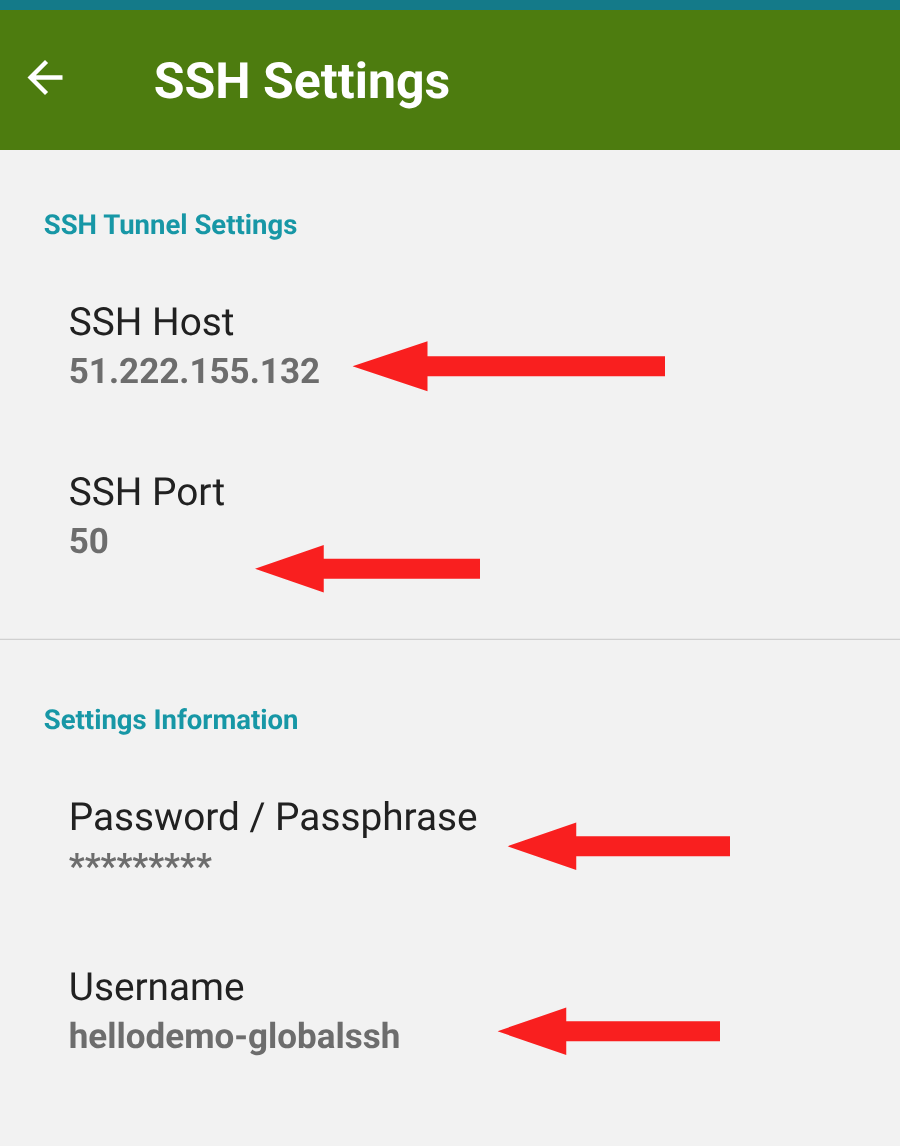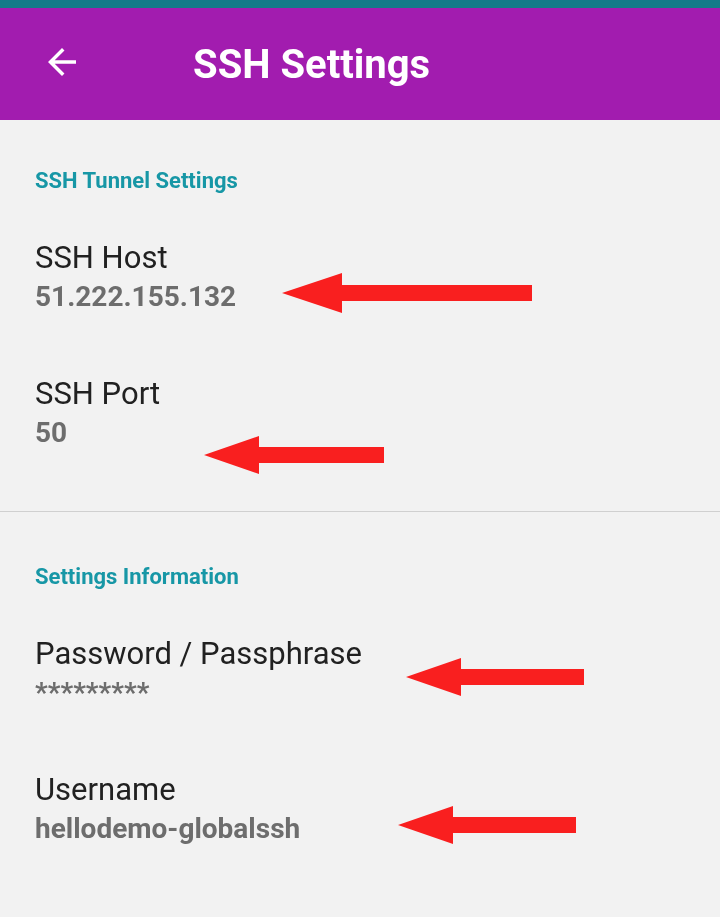--- a/index.html
+++ b/index.html
@@ -12,26 +12,25 @@
       background: #f2f2f2;
       width: 720px;
       height: 917px;
       overflow: hidden;
     }
     .status-bar {
       height: 8px;
       background: #147a89;
     }
     .header {
-      background: #a21caf;
+      background: #4d7c0f;
       height: 112px;
       display: flex;
       align-items: center;
-      padding-left: 41px;
-      gap: 44px;
+      padding-left: 15px;
     }
     .back-icon {
       cursor: pointer;
     }
     .back-icon svg {
       width: 42px;
       height: 42px;
       fill: #ffffff;
     }
     .header-title {
@@ -48,20 +47,21 @@
       font-size: 22px;
       font-weight: 700;
       padding-left: 35px;
       margin-bottom: 46px;
     }
     .setting-item {
       padding-left: 35px;
       margin-bottom: 62px;
       cursor: pointer;
       position: relative;
+      margin-left: 20px;
     }
     .setting-label {
       color: #212121;
       font-size: 31px;
       font-weight: 400;
       margin-bottom: 4px;
     }
     .setting-value {
       color: #6d6d6d;
       font-size: 28px;

